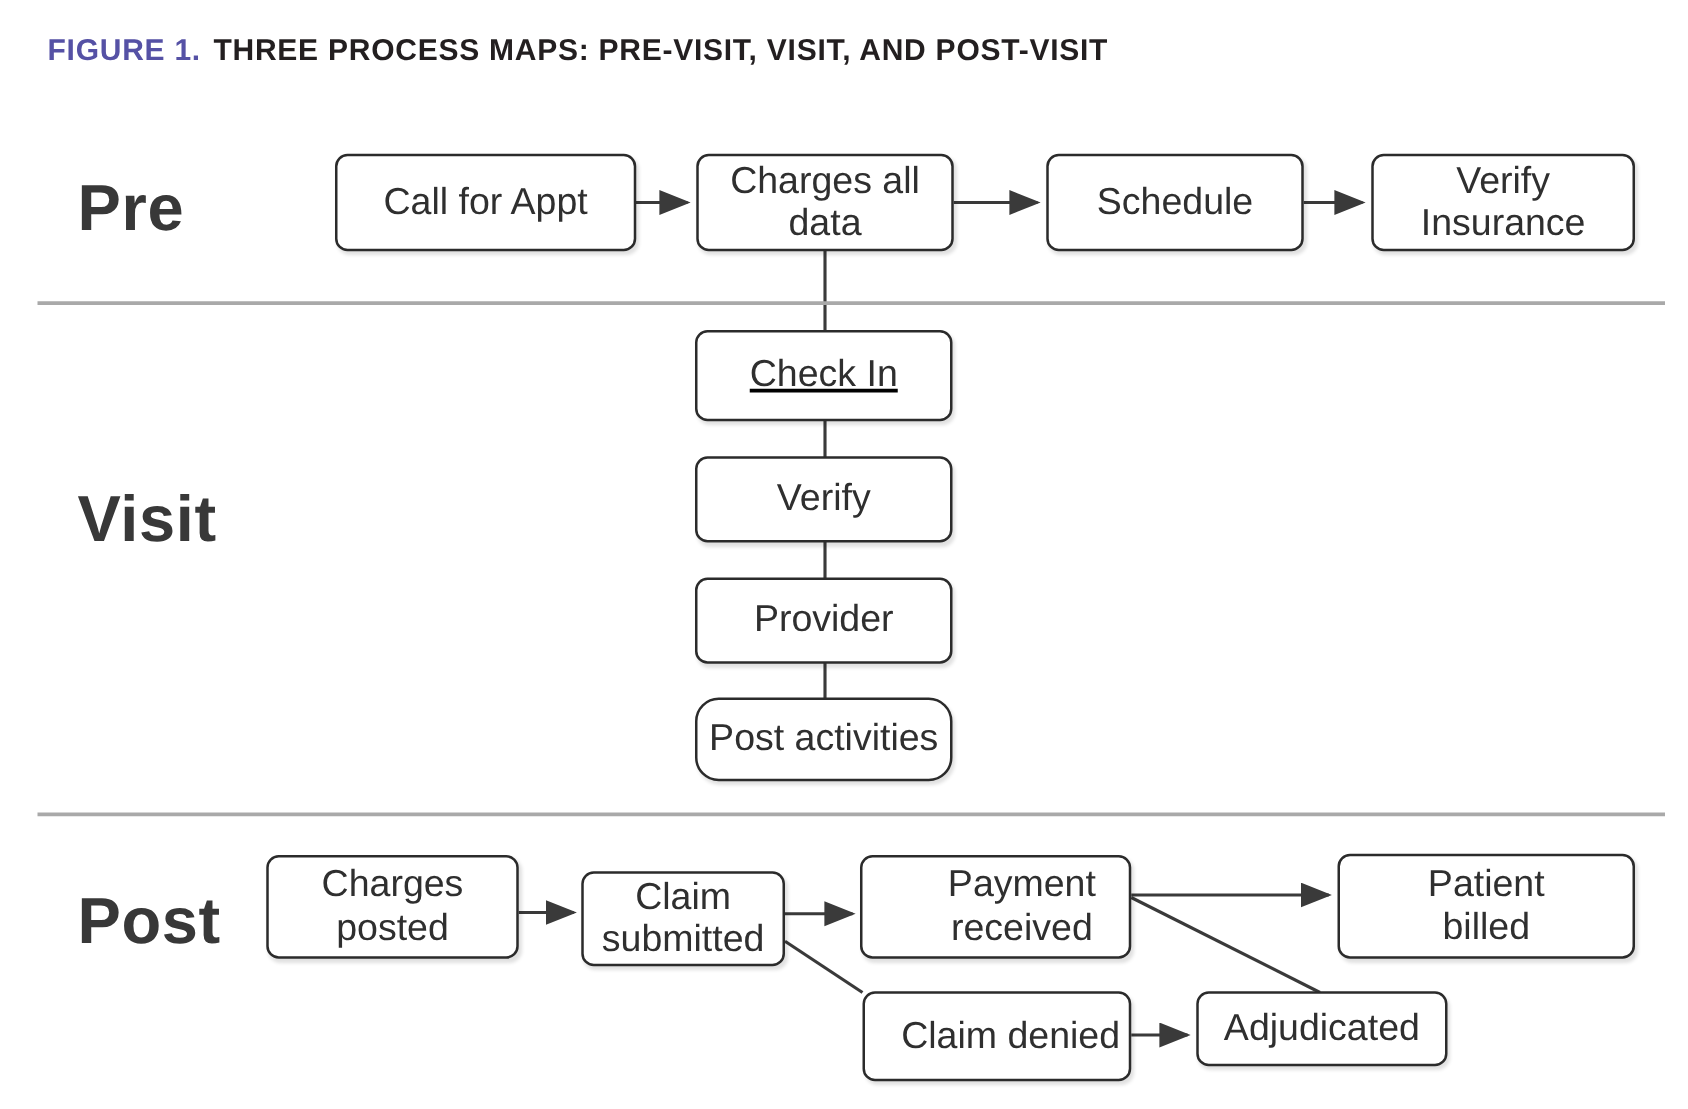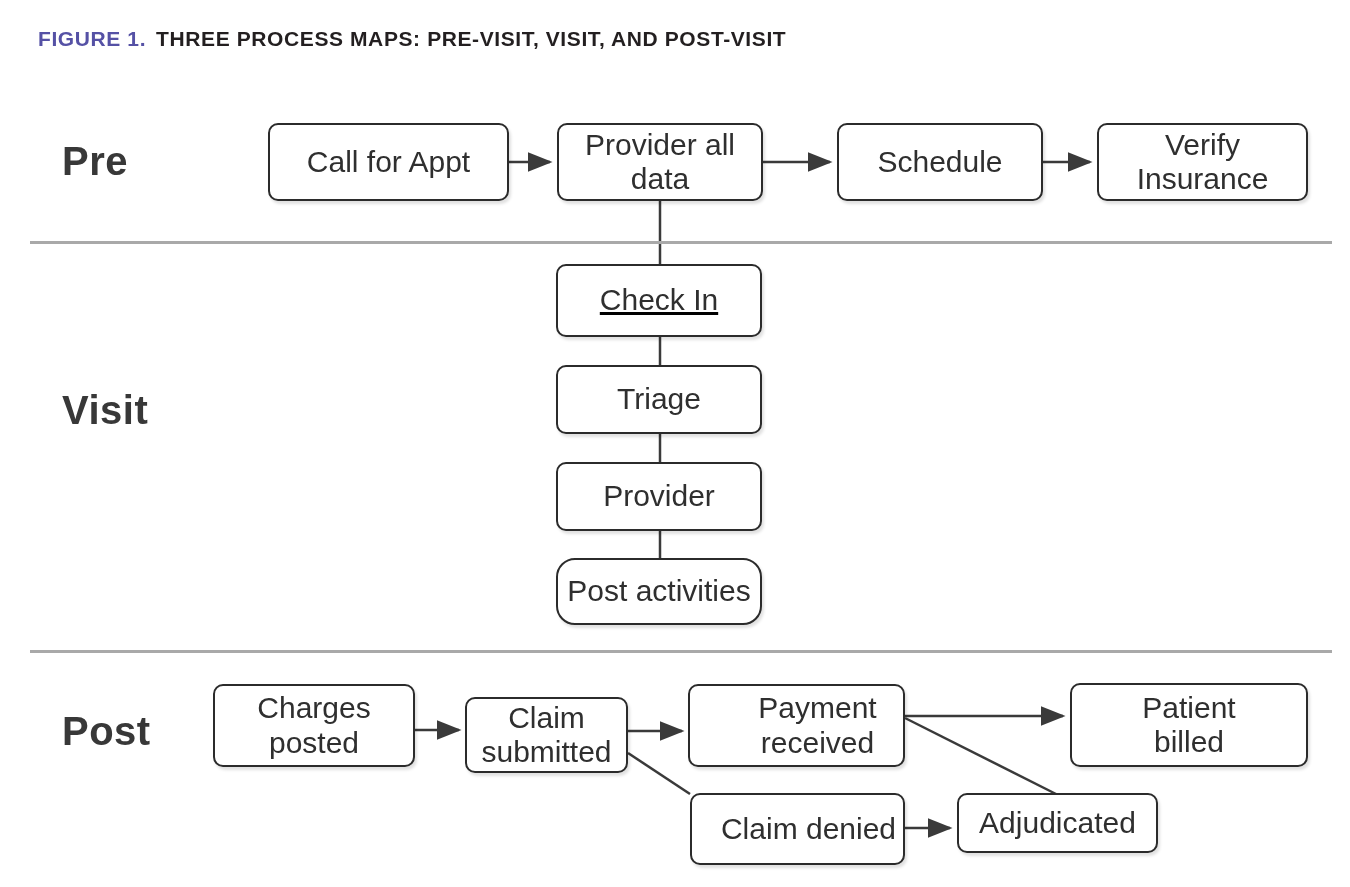--- a/index.html
+++ b/index.html
@@ -11,35 +11,35 @@
     width: 1350px;
     height: 887px;
     background: #ffffff;
     overflow: hidden;
   }
 
   .figure-title {
     position: absolute;
     left: 38px;
     top: 27px;
-    font-size: 21px;
+    font-size: 24px;
     font-weight: bold;
     letter-spacing: 0.6px;
     color: #231f20;
     white-space: nowrap;
   }
   .figure-title .fig-label {
     color: #5551a5;
     margin-right: 10px;
   }
 
   .section-label {
     position: absolute;
     left: 62px;
-    font-size: 40px;
+    font-size: 52px;
     font-weight: bold;
     color: #383838;
     line-height: 1;
     letter-spacing: 0.5px;
   }
   #label-pre   { top: 141px; }
   #label-visit { top: 390px; }
   #label-post  { top: 711px; }
 
   .node {
@@ -127,34 +127,34 @@
   <div class="divider" id="divider-2"></div>
 
   <div class="section-label" id="label-pre">Pre</div>
   <div class="section-label" id="label-visit">Visit</div>
   <div class="section-label" id="label-post">Post</div>
 
   <div class="node" style="left:268px; top:123px; width:241px; height:78px;">
     <span class="node-label">Call for Appt</span>
   </div>
   <div class="node" id="node-register" style="left:557px; top:123px; width:206px; height:78px;">
-    <span class="node-label">Provider all data</span>
+    <span class="node-label">Charges all data</span>
   </div>
   <div class="node" style="left:837px; top:123px; width:206px; height:78px;">
     <span class="node-label">Schedule</span>
   </div>
   <div class="node" id="node-verify-insurance" style="left:1097px; top:123px; width:211px; height:78px;">
     <span class="node-label">Verify Insurance</span>
   </div>
 
   <div class="node" style="left:556px; top:264px; width:206px; height:73px;text-decoration:underline;">
     <span class="node-label">Check In</span>
   </div>
   <div class="node" style="left:556px; top:365px; width:206px; height:69px;">
-    <span class="node-label">Triage</span>
+    <span class="node-label">Verify</span>
   </div>
   <div class="node" style="left:556px; top:462px; width:206px; height:69px;">
     <span class="node-label">Provider</span>
   </div>
   <div class="node" style="left:556px; top:558px; width:206px; height:67px;border-radius:19px;">
     <span class="node-label">Post activities</span>
   </div>
 
   <div class="node" id="node-charges-posted" style="left:213px; top:684px; width:202px; height:83px;">
     <span class="node-label">Charges posted</span>

